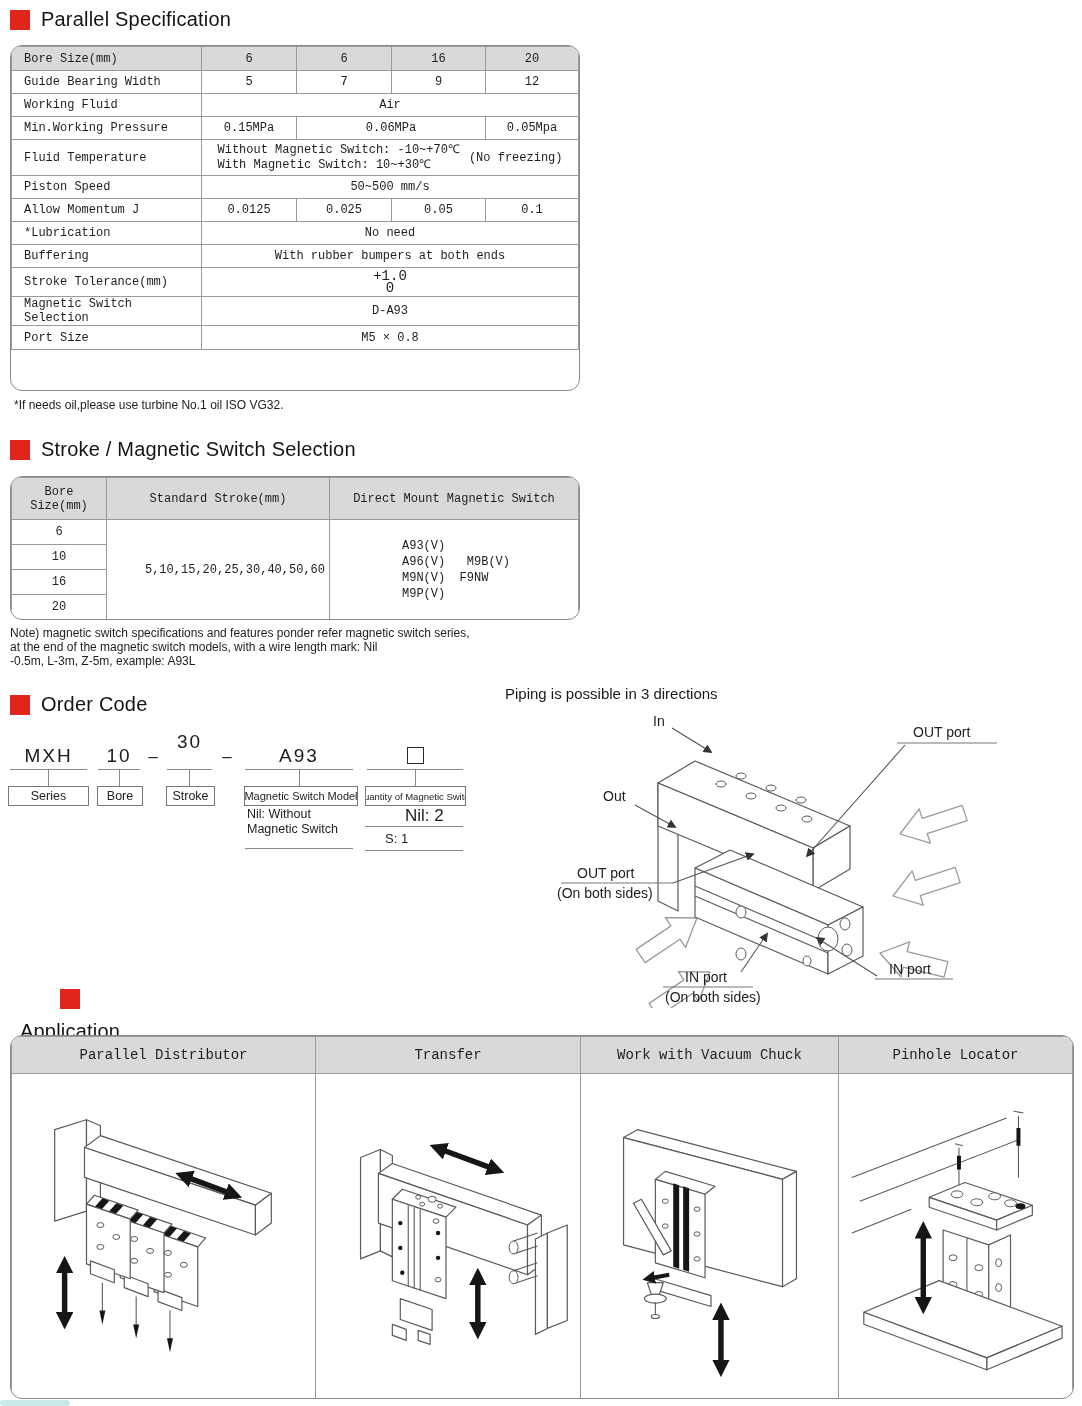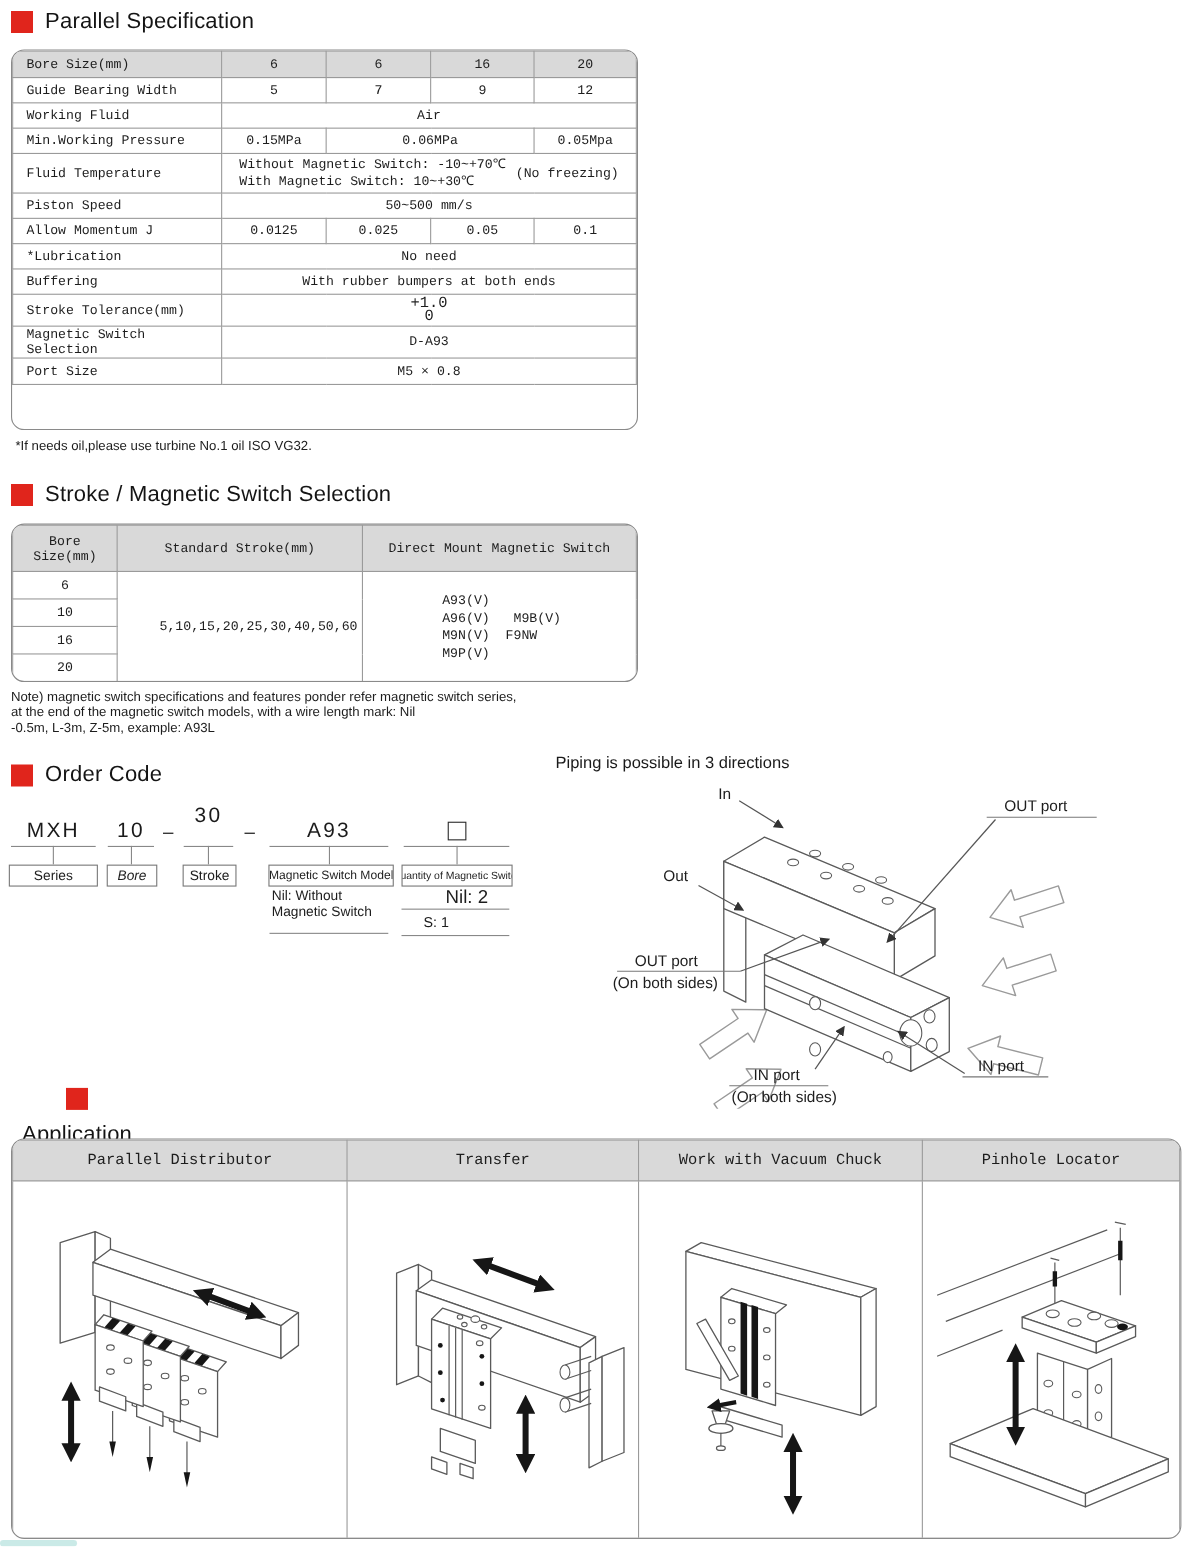--- a/index.html
+++ b/index.html
@@ -212,21 +212,21 @@
   </div>
 
   <div class="oc-code" style="left:10px; top:745px; width:77px;">MXH</div>
   <div class="oc-line" style="left:10px; top:769px; width:77px;"></div>
   <div class="oc-conn" style="left:48px; top:769px; height:17px;"></div>
   <div class="oc-box" style="left:8px; top:786px; width:79px;">Series</div>
 
   <div class="oc-code" style="left:98px; top:745px; width:42px;">10</div>
   <div class="oc-line" style="left:98px; top:769px; width:42px;"></div>
   <div class="oc-conn" style="left:119px; top:769px; height:17px;"></div>
-  <div class="oc-box" style="left:97px; top:786px; width:44px;font-style:italic;">Bore</div>
+  <div class="oc-box" style="left:97px; top:786px; width:44px;">Bore</div>
 
   <div class="oc-dash" style="left:142px; top:747px; width:22px;">–</div>
 
   <div class="oc-code" style="left:167px; top:731px; width:45px;">30</div>
   <div class="oc-line" style="left:167px; top:769px; width:45px;"></div>
   <div class="oc-conn" style="left:189px; top:769px; height:17px;"></div>
   <div class="oc-box" style="left:166px; top:786px; width:47px;">Stroke</div>
 
   <div class="oc-dash" style="left:216px; top:747px; width:22px;">–</div>
 

